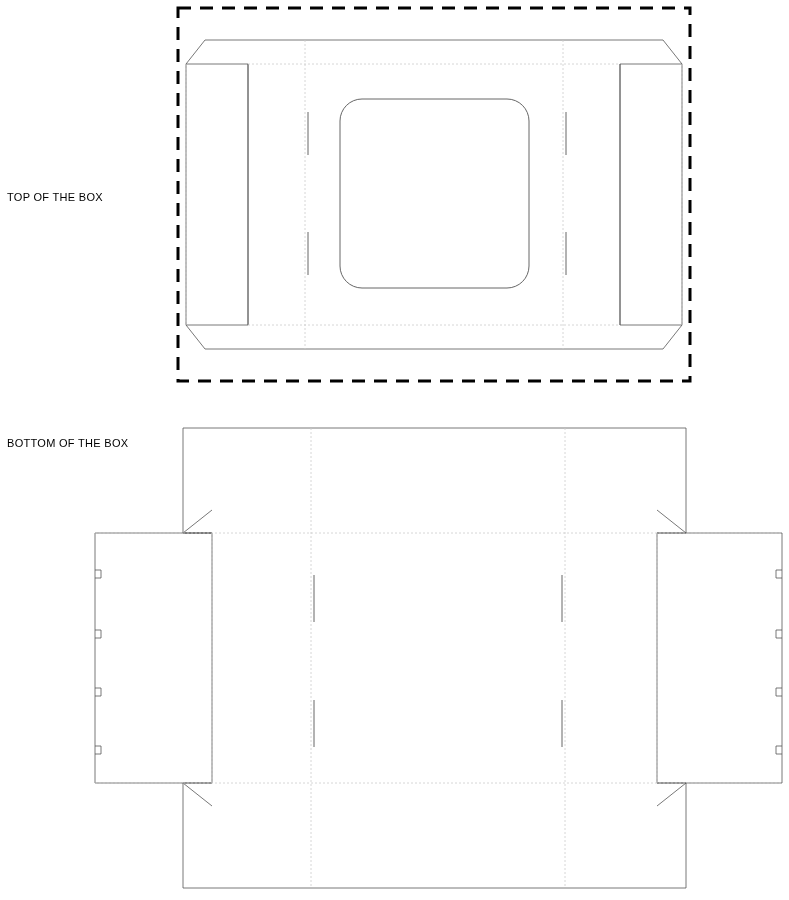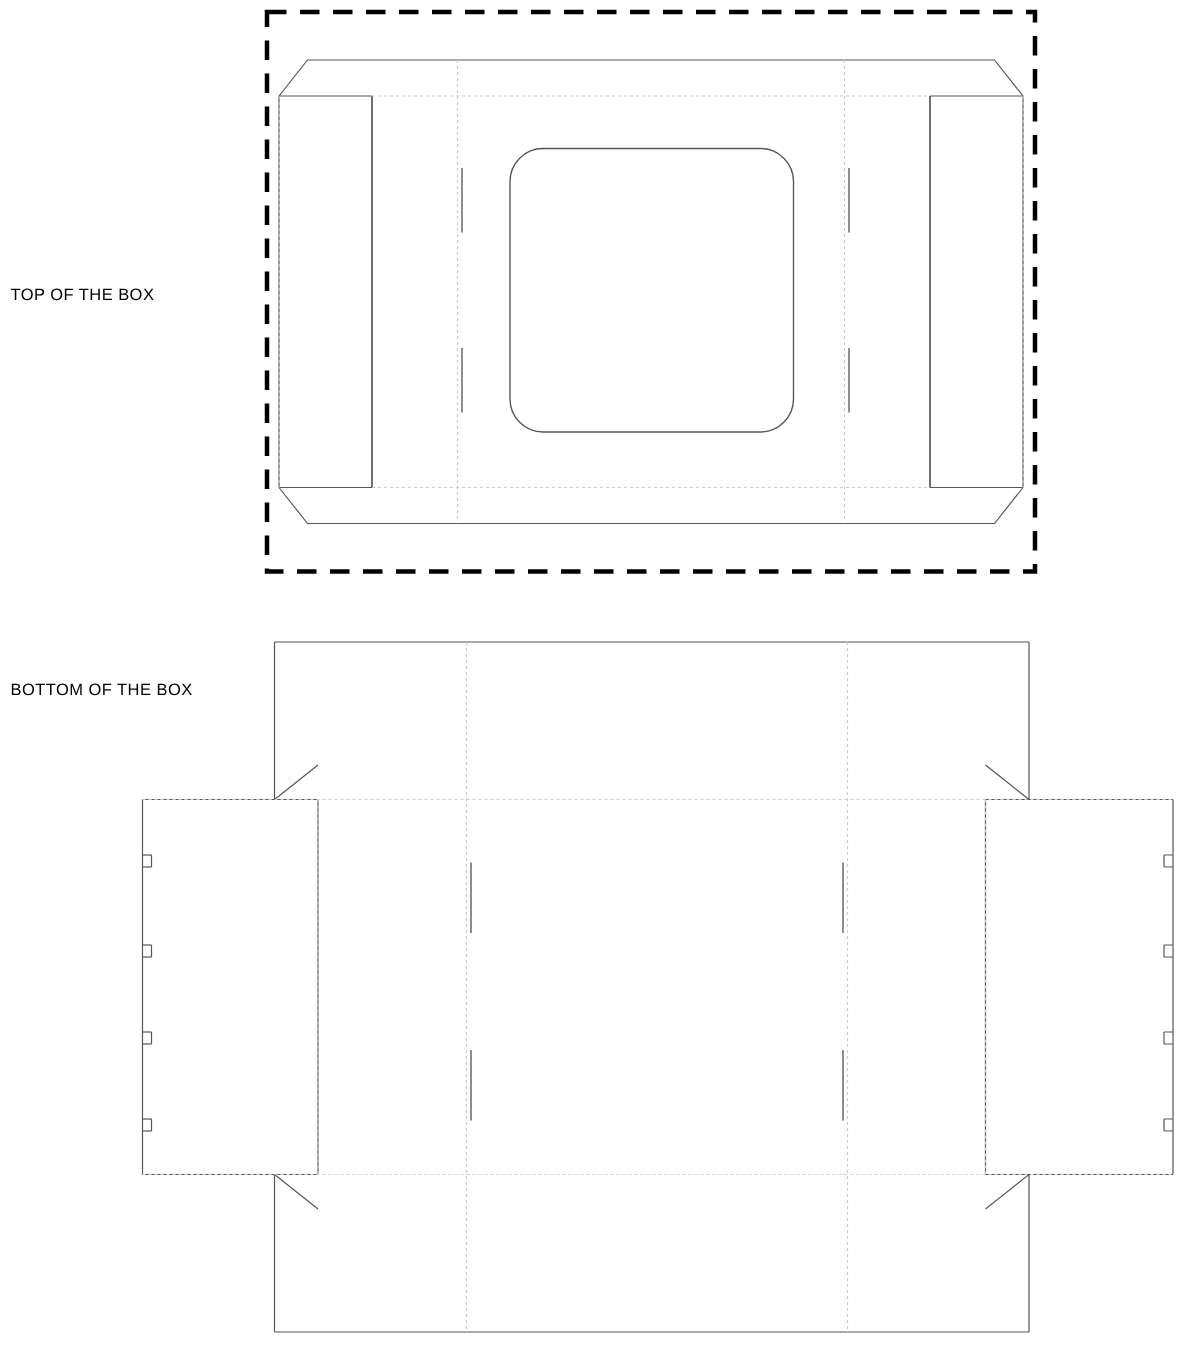--- a/index.html
+++ b/index.html
@@ -28,21 +28,21 @@
     color: #000000;
     letter-spacing: 0.3px;
     white-space: nowrap;
   }
   #label-top {
     left: 7px;
     top: 191px;
   }
   #label-bottom {
     left: 7px;
-    top: 454px;
+    top: 437px;
   }
   svg {
     position: absolute;
     left: 0;
     top: 0;
     display: block;
   }
 </style>
 </head>
 <body>

